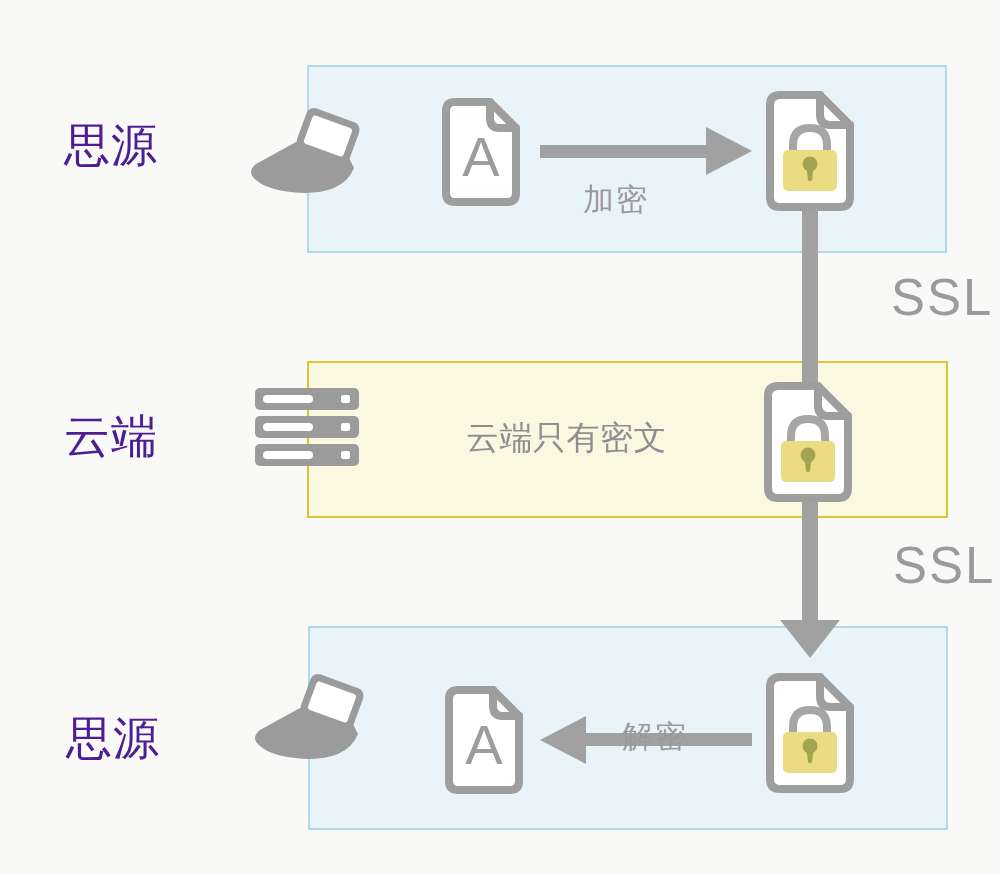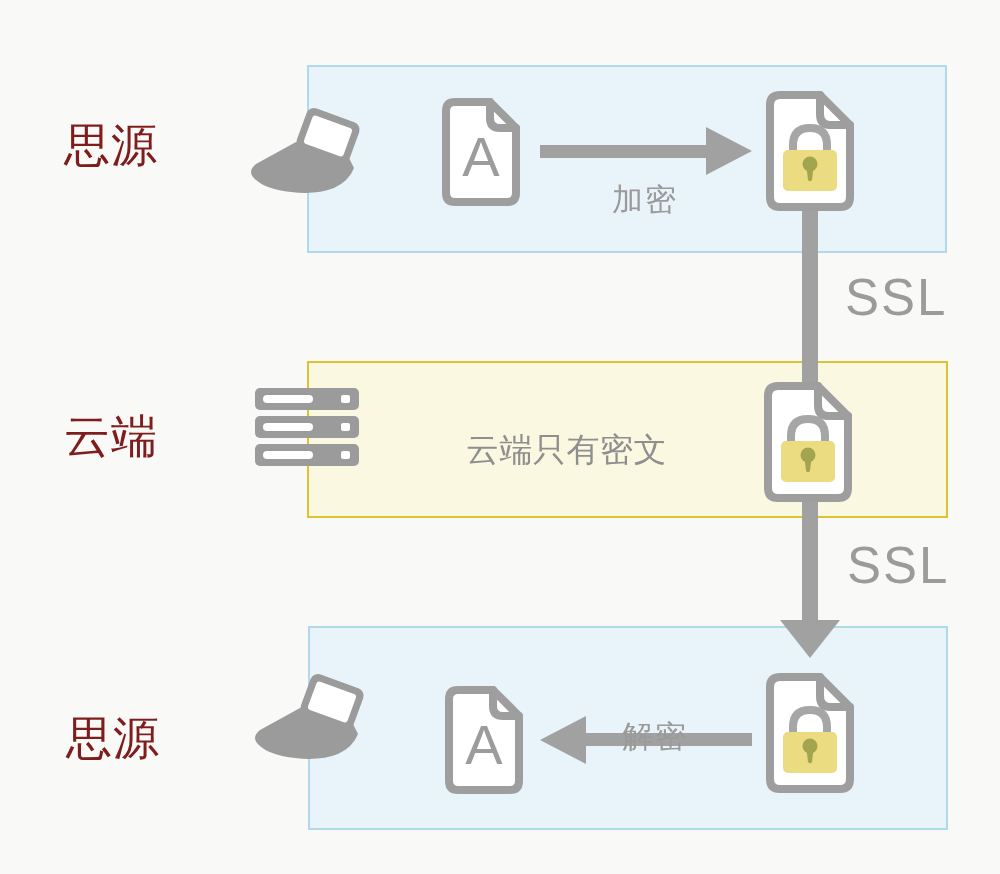--- a/index.html
+++ b/index.html
@@ -8,34 +8,34 @@
     width:1000px;height:874px;
     background:#f9f9f8;
     font-family:"Liberation Sans","DejaVu Sans",sans-serif;
     overflow:hidden;
   }
   .abs{position:absolute;}
   .zone{position:absolute;box-sizing:border-box;}
   .zone.blue{background:#e9f4fa;border:2px solid #b0d9ec;}
   .zone.yellow{background:#fbf8e2;border:2px solid #ddc232;}
   .row-label{
-    position:absolute;color:#7f1d1d;font-size:46px;line-height:1;
+    position:absolute;color:#4c1d95;font-size:46px;line-height:1;
     white-space:nowrap;letter-spacing:1px;
   }
   .flow-label{
     position:absolute;color:#9a9a9a;font-size:31px;line-height:1;
     white-space:nowrap;letter-spacing:2px;
   }
   .ssl-label{
     position:absolute;color:#9b9b9b;font-size:51px;line-height:1;
-    white-space:nowrap;letter-spacing:2px;
+    white-space:nowrap;letter-spacing:2px;margin-left:46px;
   }
   .zone-text{
     position:absolute;color:#8f8f8f;font-size:33px;line-height:1;
-    white-space:nowrap;letter-spacing:0.5px;margin-top:12px;
+    white-space:nowrap;letter-spacing:0.5px;
   }
   .vline{position:absolute;background:#a1a1a1;}
   .doc{position:absolute;}
   .doc .letter{
     position:absolute;left:0;right:0;top:34px;text-align:center;
     color:#9c9c9c;font-size:56px;line-height:1;
   }
   svg{display:block;}
 </style>
 </head>
@@ -132,21 +132,21 @@
       <path d="M52,7 H17 Q8,7 8,16 V98 Q8,107 17,107 H69 Q78,107 78,98 V33 Z" fill="#ffffff" stroke="#9e9e9e" stroke-width="8" stroke-linejoin="round"></path>
       <path d="M52,7 V23 Q52,33 62,33 H78" fill="none" stroke="#9e9e9e" stroke-width="8" stroke-linecap="round" stroke-linejoin="round"></path>
     </svg>
     <span class="letter">A</span>
   </div>
 
   <span class="row-label" style="left:64px;top:122px;">思源</span>
   <span class="row-label" style="left:64px;top:413px;text-align:right;">云端</span>
   <span class="row-label" style="left:66px;top:715px;">思源</span>
 
-  <span class="flow-label" style="left:612px;top:184px;">加密</span>
+  <span class="flow-label" style="left:583px;top:184px;">加密</span>
   <span class="flow-label" style="left:622px;top:721px;">解密</span>
 
   <span class="zone-text" style="left:466px;top:421px;">云端只有密文</span>
 
   <span class="ssl-label" style="left:845px;top:272px;">SSL</span>
   <span class="ssl-label" style="left:847px;top:540px;">SSL</span>
 
 </div>
 
 </body></html>

